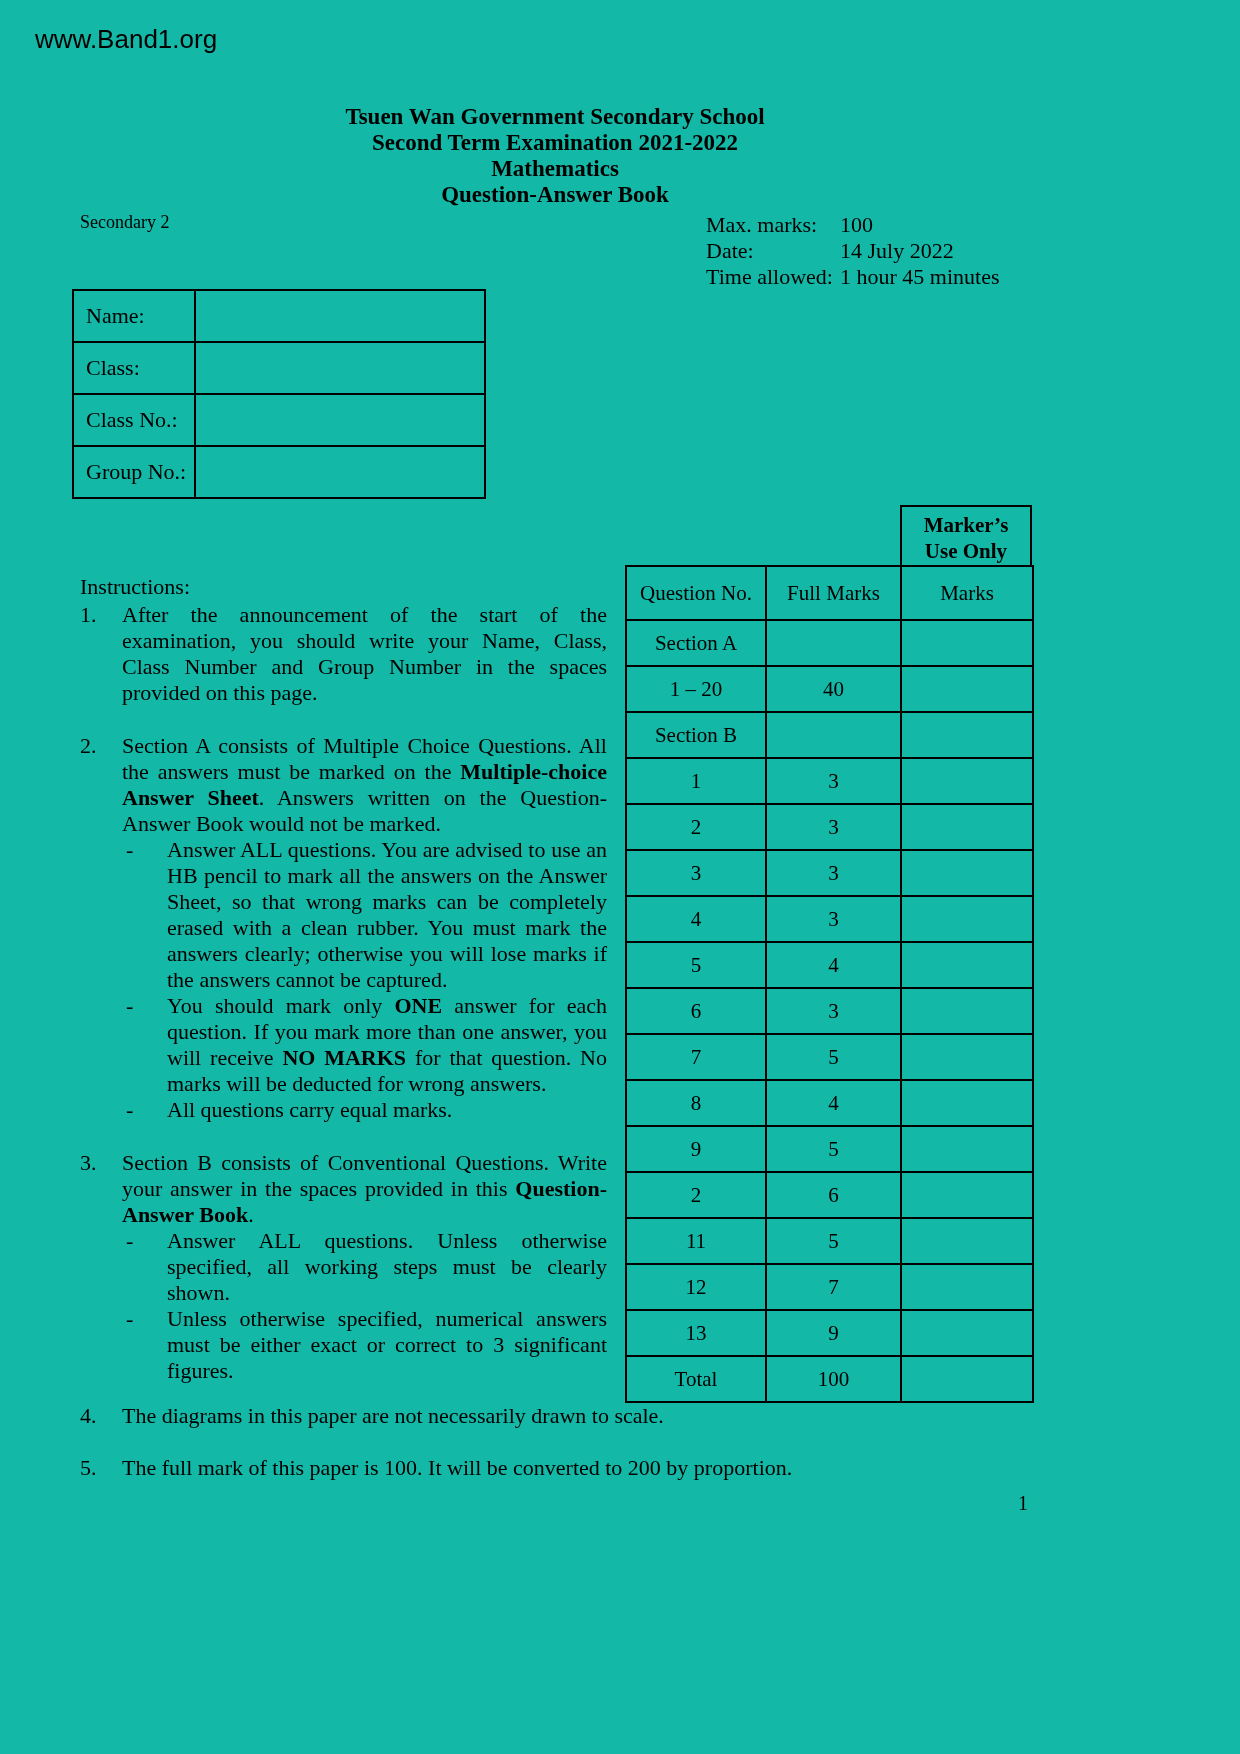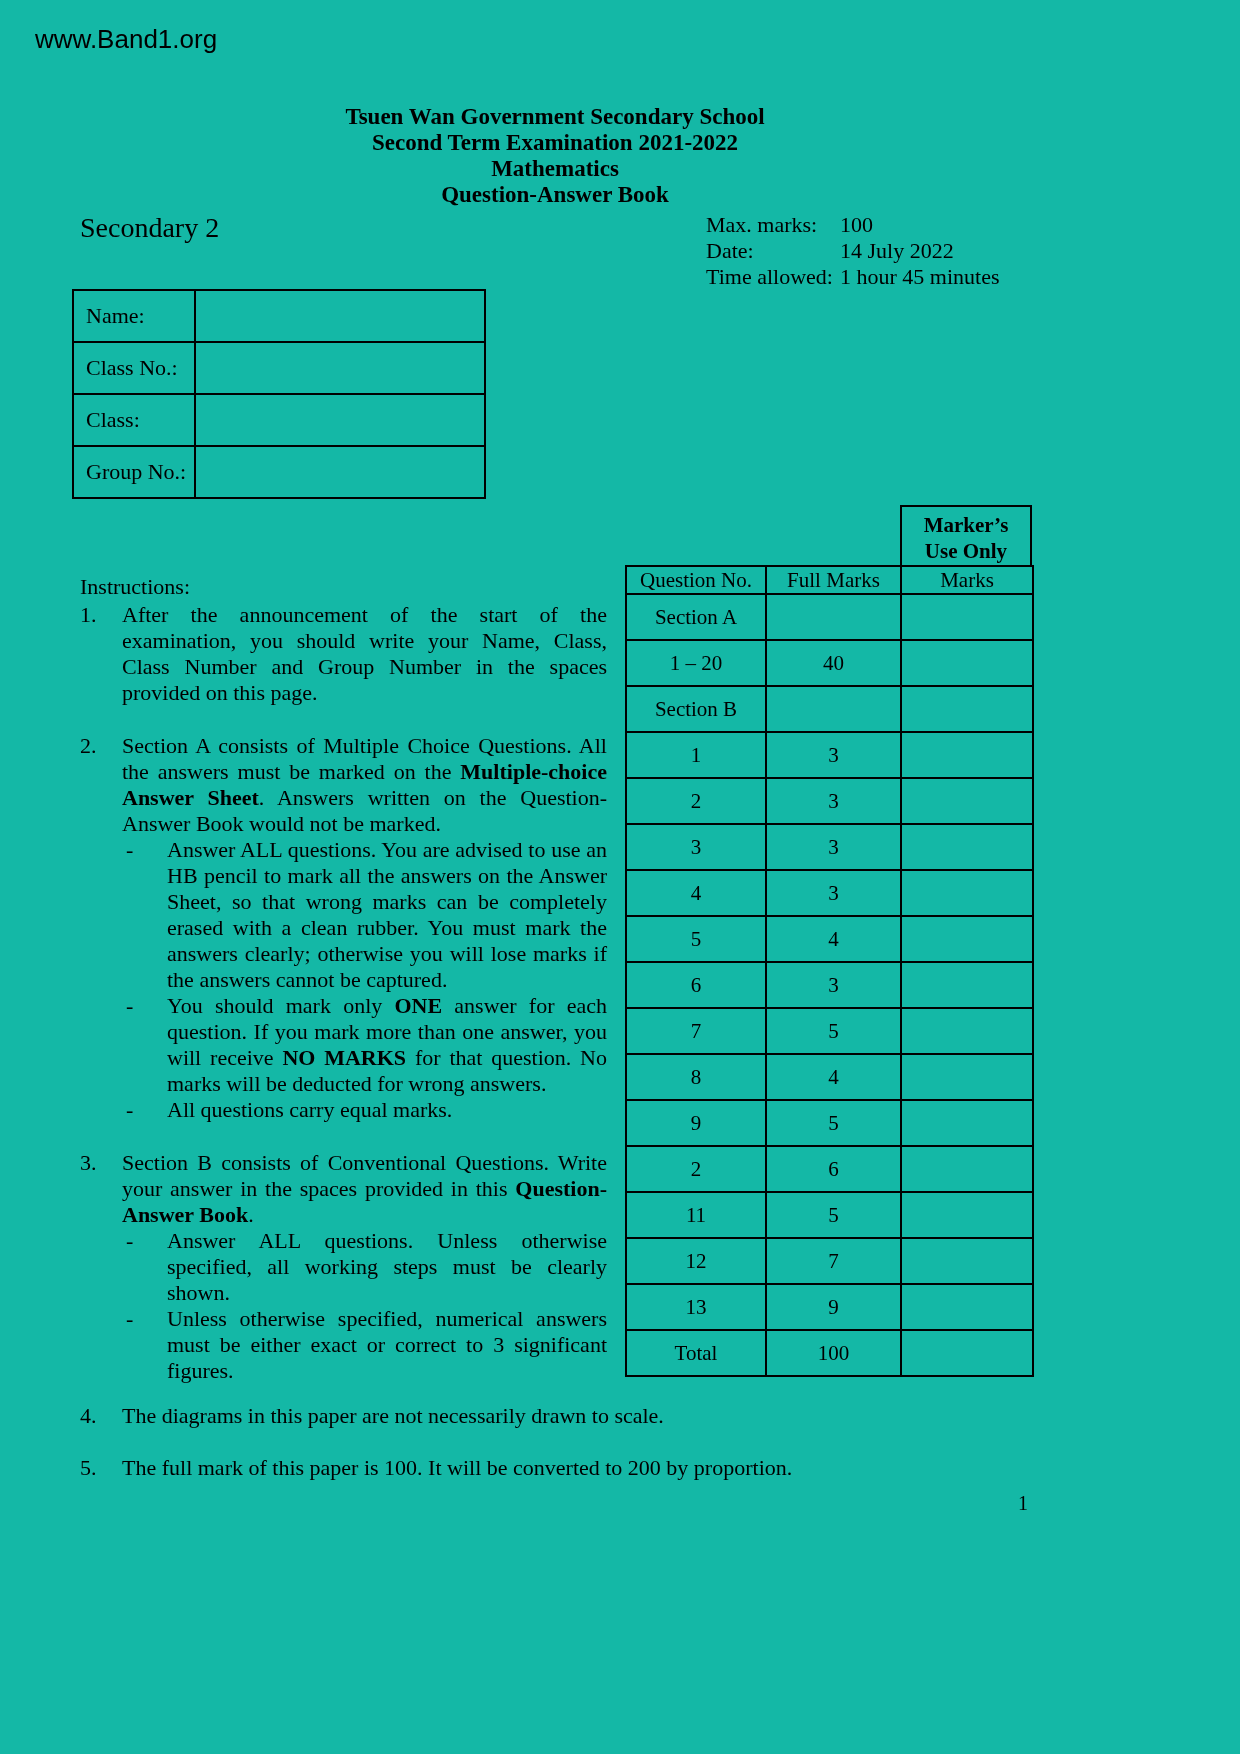--- a/index.html
+++ b/index.html
@@ -25,21 +25,21 @@
     position: absolute;
     left: 80px; top: 104px; width: 950px;
     text-align: center;
     font-weight: bold;
     font-size: 23px;
     line-height: 26px;
   }
   .level {
     position: absolute;
     left: 80px; top: 212px;
-    font-size: 28px;
+    font-size: 18px;
   }
   .exam-info {
     position: absolute;
     left: 706px; top: 212px;
     font-size: 22px;
     line-height: 26px;
   }
   .info-label { display: inline-block; min-width: 134px; }
 
   table.student-form {
@@ -79,21 +79,21 @@
     border: 2px solid #000;
     text-align: center;
     vertical-align: middle;
     font-weight: normal;
     font-size: 21px;
     padding: 0;
   }
   table.marks-table col.c1 { width: 140px; }
   table.marks-table col.c2 { width: 135px; }
   table.marks-table col.c3 { width: 132px; }
-  table.marks-table tr.hdr th { height: 28px; border-radius: 20px; }
+  table.marks-table tr.hdr th { height: 54px; border-radius: 20px; }
   table.marks-table tr.data td { height: 46px; }
 
   .instructions-title {
     position: absolute;
     left: 80px; top: 574px;
     font-size: 22px;
     font-weight: normal;
   }
   .instr-col {
     position: absolute;
@@ -153,25 +153,25 @@
     </div>
   </div>
 
   <table class="student-form">
     <tbody>
         <tr>
       <td class="form-label-cell">Name:</td>
       <td class="form-input-cell"></td>
     </tr>
     <tr>
+      <td class="form-label-cell">Class:</td>
+      <td class="form-input-cell"></td>
+    </tr>
+    <tr>
       <td class="form-label-cell">Class No.:</td>
-      <td class="form-input-cell"></td>
-    </tr>
-    <tr>
-      <td class="form-label-cell">Class:</td>
       <td class="form-input-cell"></td>
     </tr>
     <tr>
       <td class="form-label-cell">Group No.:</td>
       <td class="form-input-cell"></td>
     </tr>
   </tbody>
     </table>
 
   <div class="marker-box">

